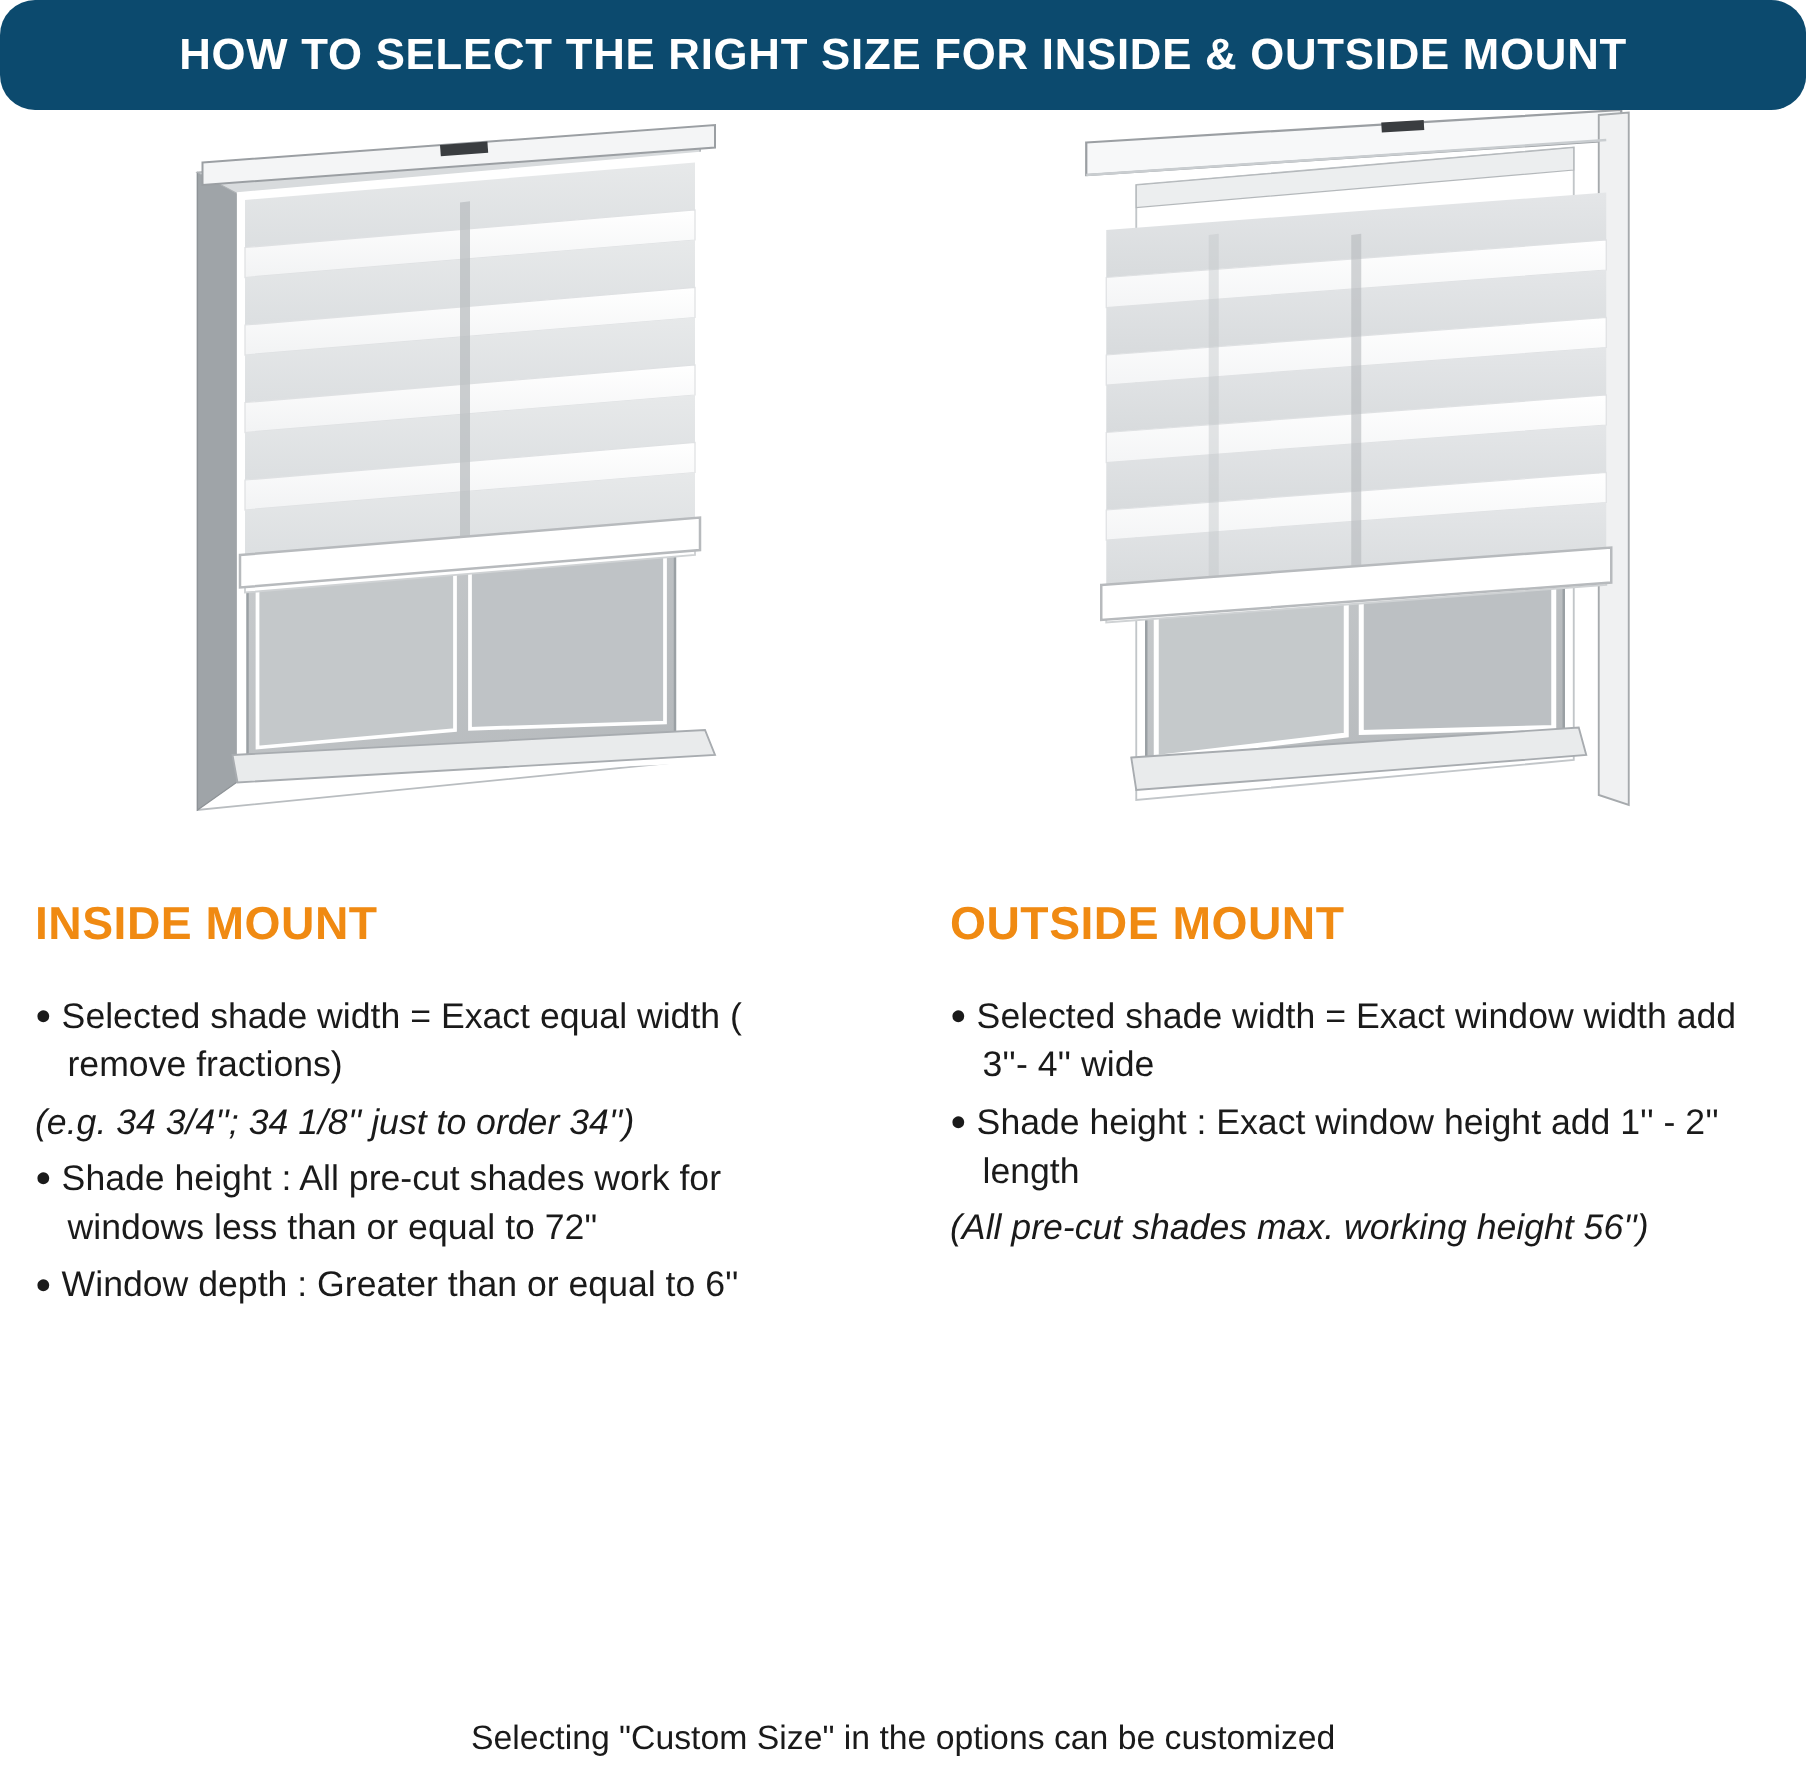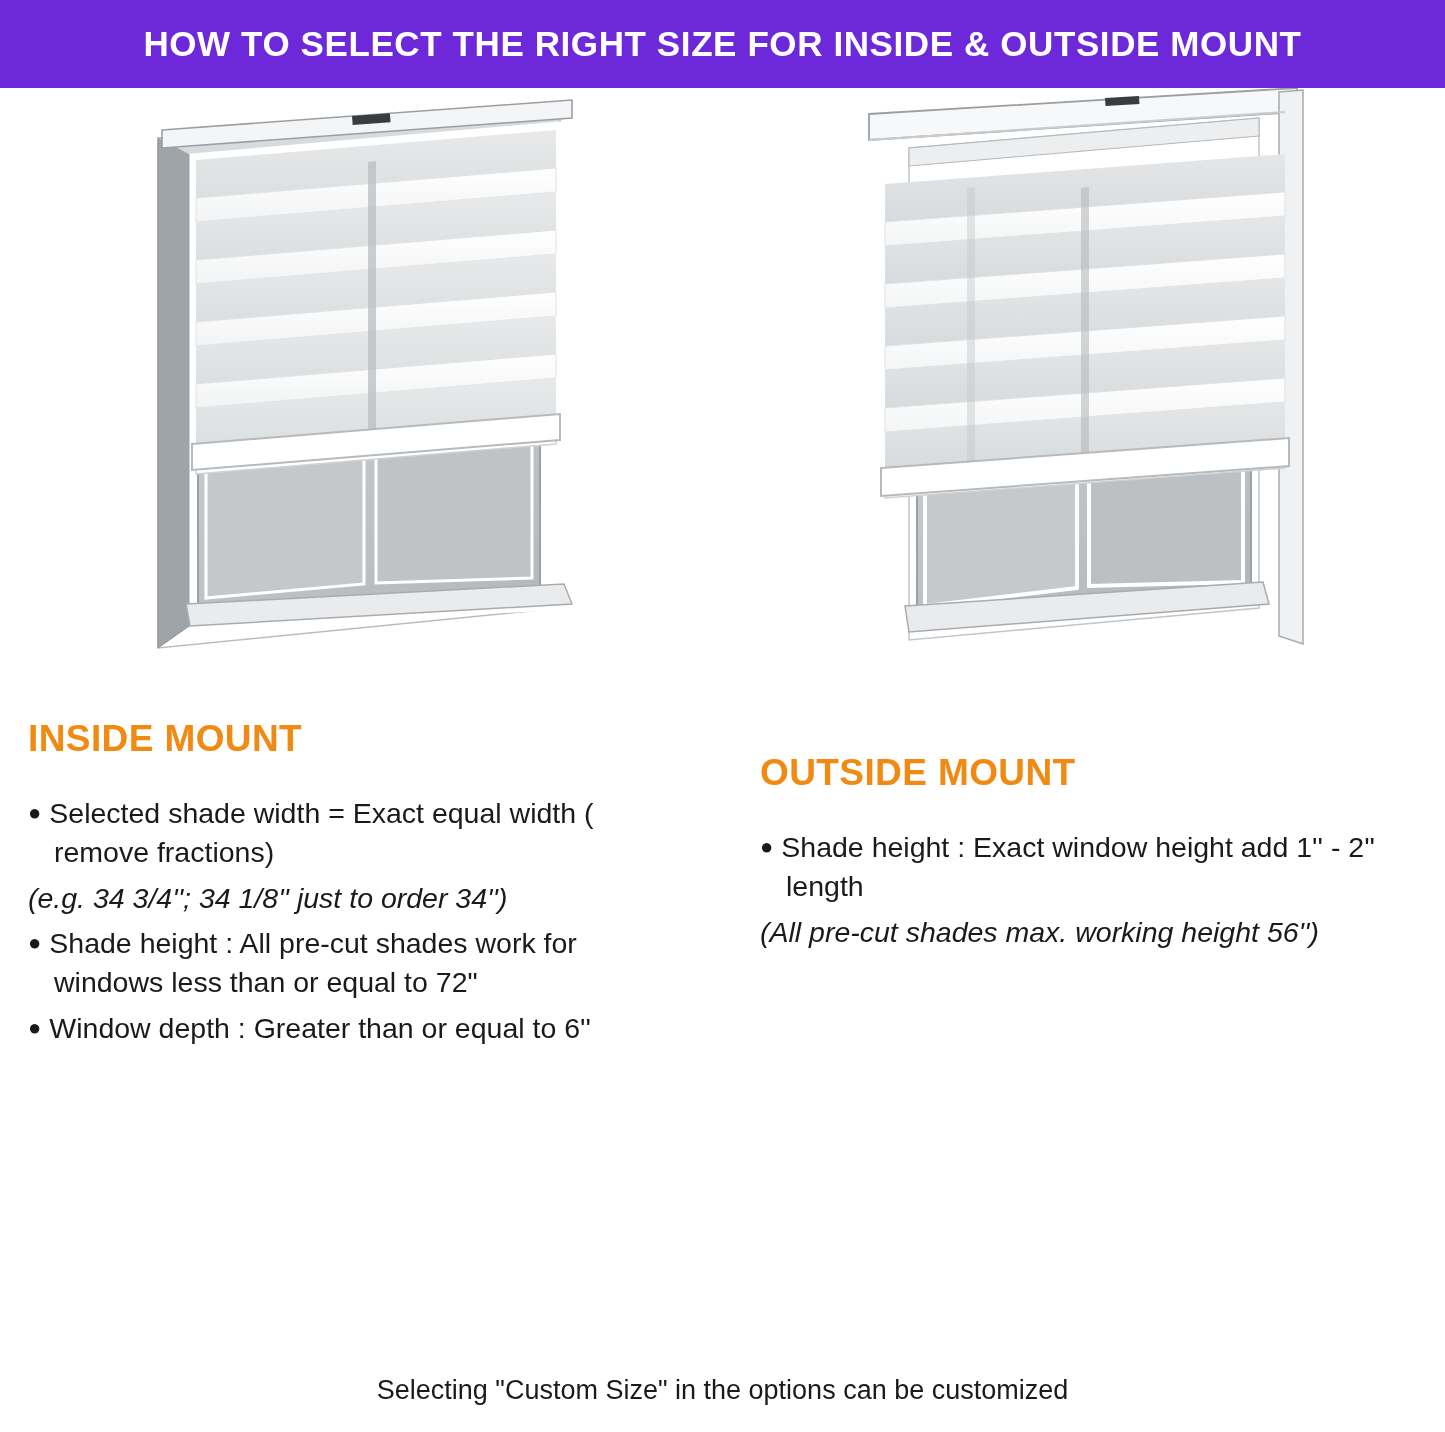--- a/index.html
+++ b/index.html
@@ -97,21 +97,21 @@
     bottom: 26px;
     width: 100%;
     text-align: center;
     font-size: 27px;
     color: #1a1a1a;
   }
 </style>
 </head>
 <body>
 
-<div class="header-bar" style="background: #6d28d9;">
+<div class="header-bar" style="background: #0c4a6e; border-radius: 28px;">
   <div class="header-title" style="color: rgb(255, 255, 255);">HOW TO SELECT THE RIGHT SIZE FOR INSIDE &amp; OUTSIDE MOUNT</div>
 </div>
 
 <div class="illustrations">
 
   <div class="fig fig-inside">
     <svg width="470" height="620" viewBox="0 0 470 620" xmlns="http://www.w3.org/2000/svg">
       <defs>
         <linearGradient id="glassA" x1="0" y1="0" x2="1" y2="1">
           <stop offset="0%" stop-color="#c9ccce"></stop>
@@ -219,21 +219,22 @@
     <h2 class="section-title" style="color: rgb(240, 138, 18);">INSIDE MOUNT</h2>
     <ul class="bullet-list">
       <li><span class="bullet-dot">●</span><span>Selected shade width = Exact equal width ( remove fractions)</span></li>
       <li class="nobullet"><span>(e.g. 34 3/4''; 34 1/8'' just to order 34'')</span></li>
       <li><span class="bullet-dot">●</span><span>Shade height : All pre-cut shades work for windows less than or equal to 72"</span></li>
       <li><span class="bullet-dot">●</span><span>Window depth : Greater than or equal to 6''</span></li>
     </ul>
   </div>
 
   <div class="col col-right">
-    <h2 class="section-title" style="color: rgb(240, 138, 18); margin-top: 34px;">OUTSIDE MOUNT</h2>
+    <h2 class="section-title" style="color: rgb(240, 138, 18);">OUTSIDE MOUNT</h2>
     <ul class="bullet-list">
+      <li><span class="bullet-dot">●</span><span>Selected shade width = Exact window width add 3''- 4'' wide</span></li>
       <li><span class="bullet-dot">●</span><span>Shade height : Exact window height add 1'' - 2'' length</span></li>
       <li class="nobullet"><span>(All pre-cut shades max. working height 56'')</span></li>
     </ul>
   </div>
 </div>
 
 <div class="footer-note">Selecting "Custom Size" in the options can be customized</div>
 
 </body></html>

